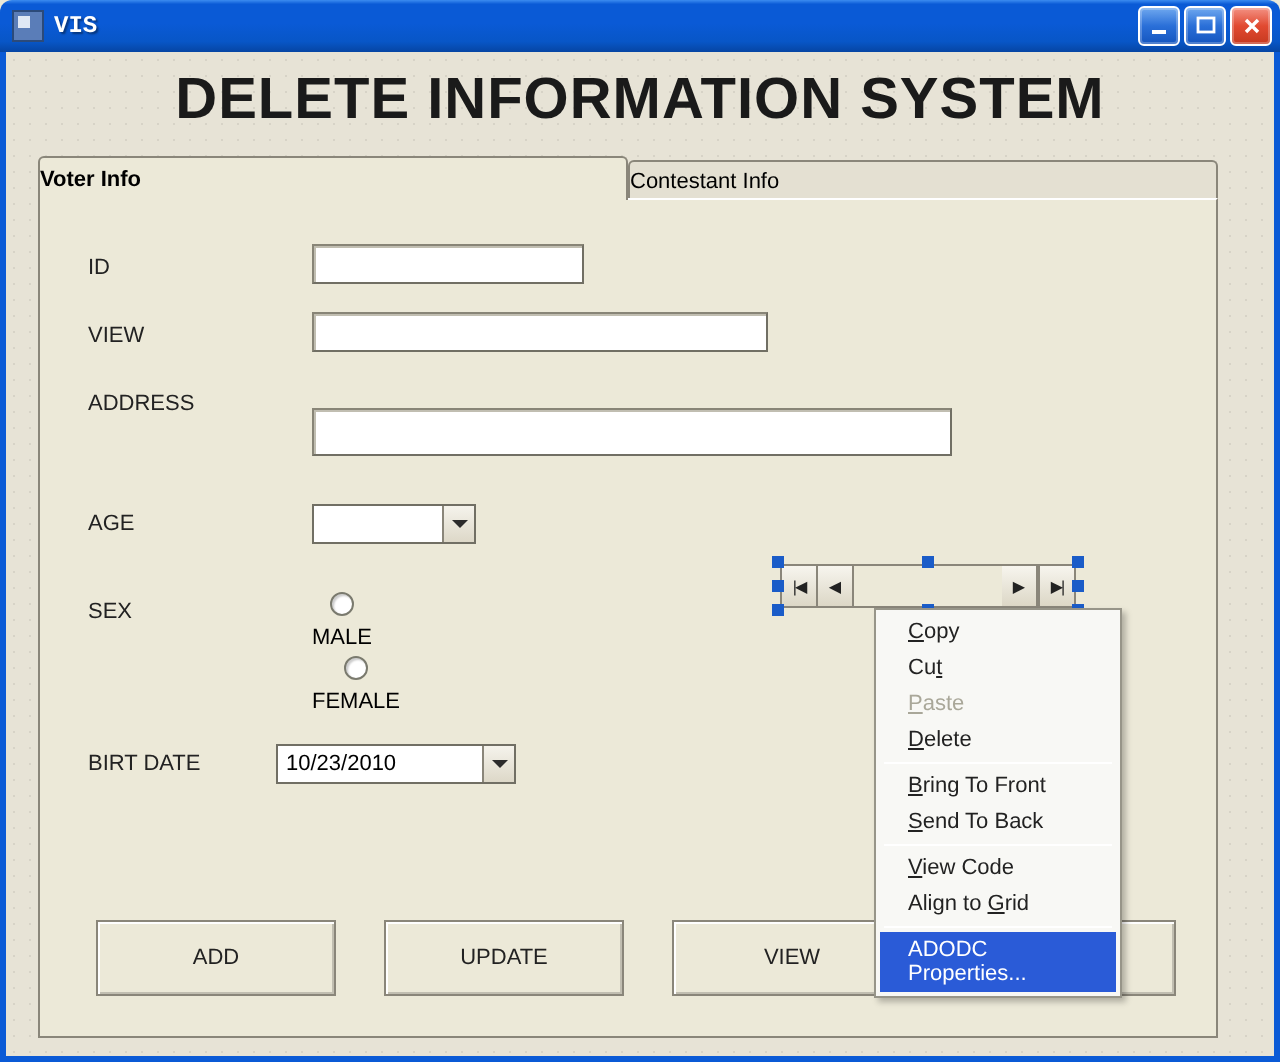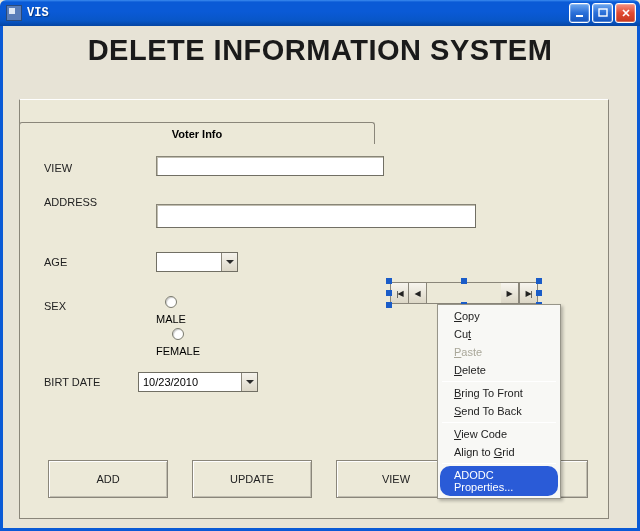--- a/index.html
+++ b/index.html
@@ -85,31 +85,30 @@
     color: #1a1a1a;
     letter-spacing: 0.5px;
   }
   .tabs {
     position: absolute;
     left: 16px;
     top: 52px;
     display: flex;
   }
   .tab {
-    width: 356px;
+    width: 295px;
     height: 22px;
     display: flex;
     align-items: center;
-    justify-content: center;
+    justify-content: flex-start;
     font-size: 11px;
     background: #e7e3d6;
     border: 1px solid #8a867a;
     border-bottom: none;
     position: relative;
-    margin-top: 44px;
   }
   .tab.active {
     background: #ece9d8;
     font-weight: bold;
     z-index: 2;
     border-top-left-radius: 3px;
     border-top-right-radius: 3px;
     top: 0;
   }
   .tab.inactive {
@@ -272,21 +271,20 @@
   .ctx-item {
     padding: 3px 10px 3px 14px;
     font-size: 11px;
     color: #222;
     cursor: default;
   }
   .ctx-item.disabled { color: #a9a799; }
   .ctx-item.sel {
     background: #2a5bd7;
     color: #fff;
-    border-radius: 10px;
   }
   .ctx-sep {
     height: 1px;
     background: #c5c2b4;
     margin: 2px 2px;
     border-bottom: 1px solid #fff;
   }
   
   .u { text-decoration: underline; }
 </style>
@@ -315,20 +313,23 @@
   </div>
 </div>
 
 <div class="form-border">
 
   <div class="big-title">DELETE INFORMATION SYSTEM</div>
 
   <div class="tabs">
     <div class="tab active">
       <span>Voter Info</span>
+    </div>
+    <div class="tab inactive">
+      <span>Contestant Info</span>
     </div>
   </div>
 
   <div class="tab-panel">
 
     <div class="lbl" style="left:24px; top:28px;">ID</div>
     <input class="field-text" style="left: 136px; top: 22px; width: 136px;" value="">
 
     <div class="lbl" style="left:24px; top:62px;">VIEW</div>
     <input class="field-text" style="left: 136px; top: 56px; width: 228px;" value="">

